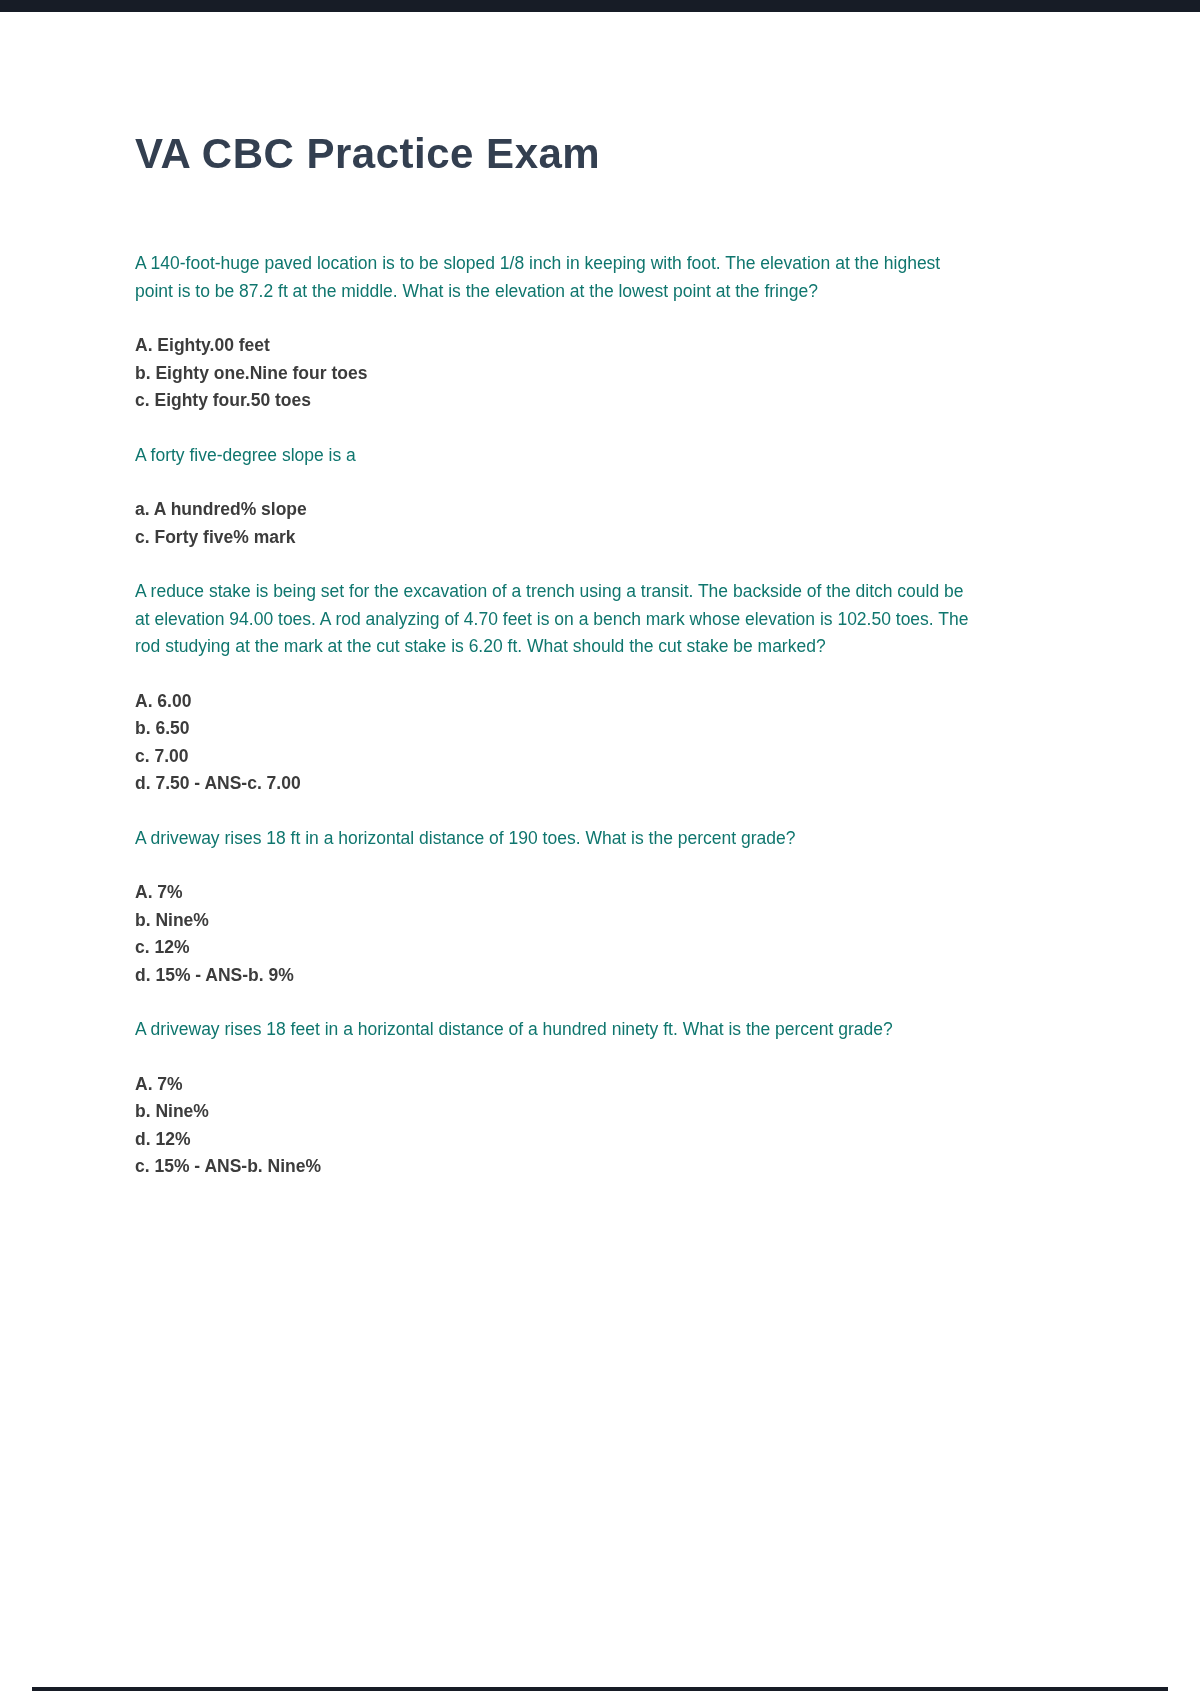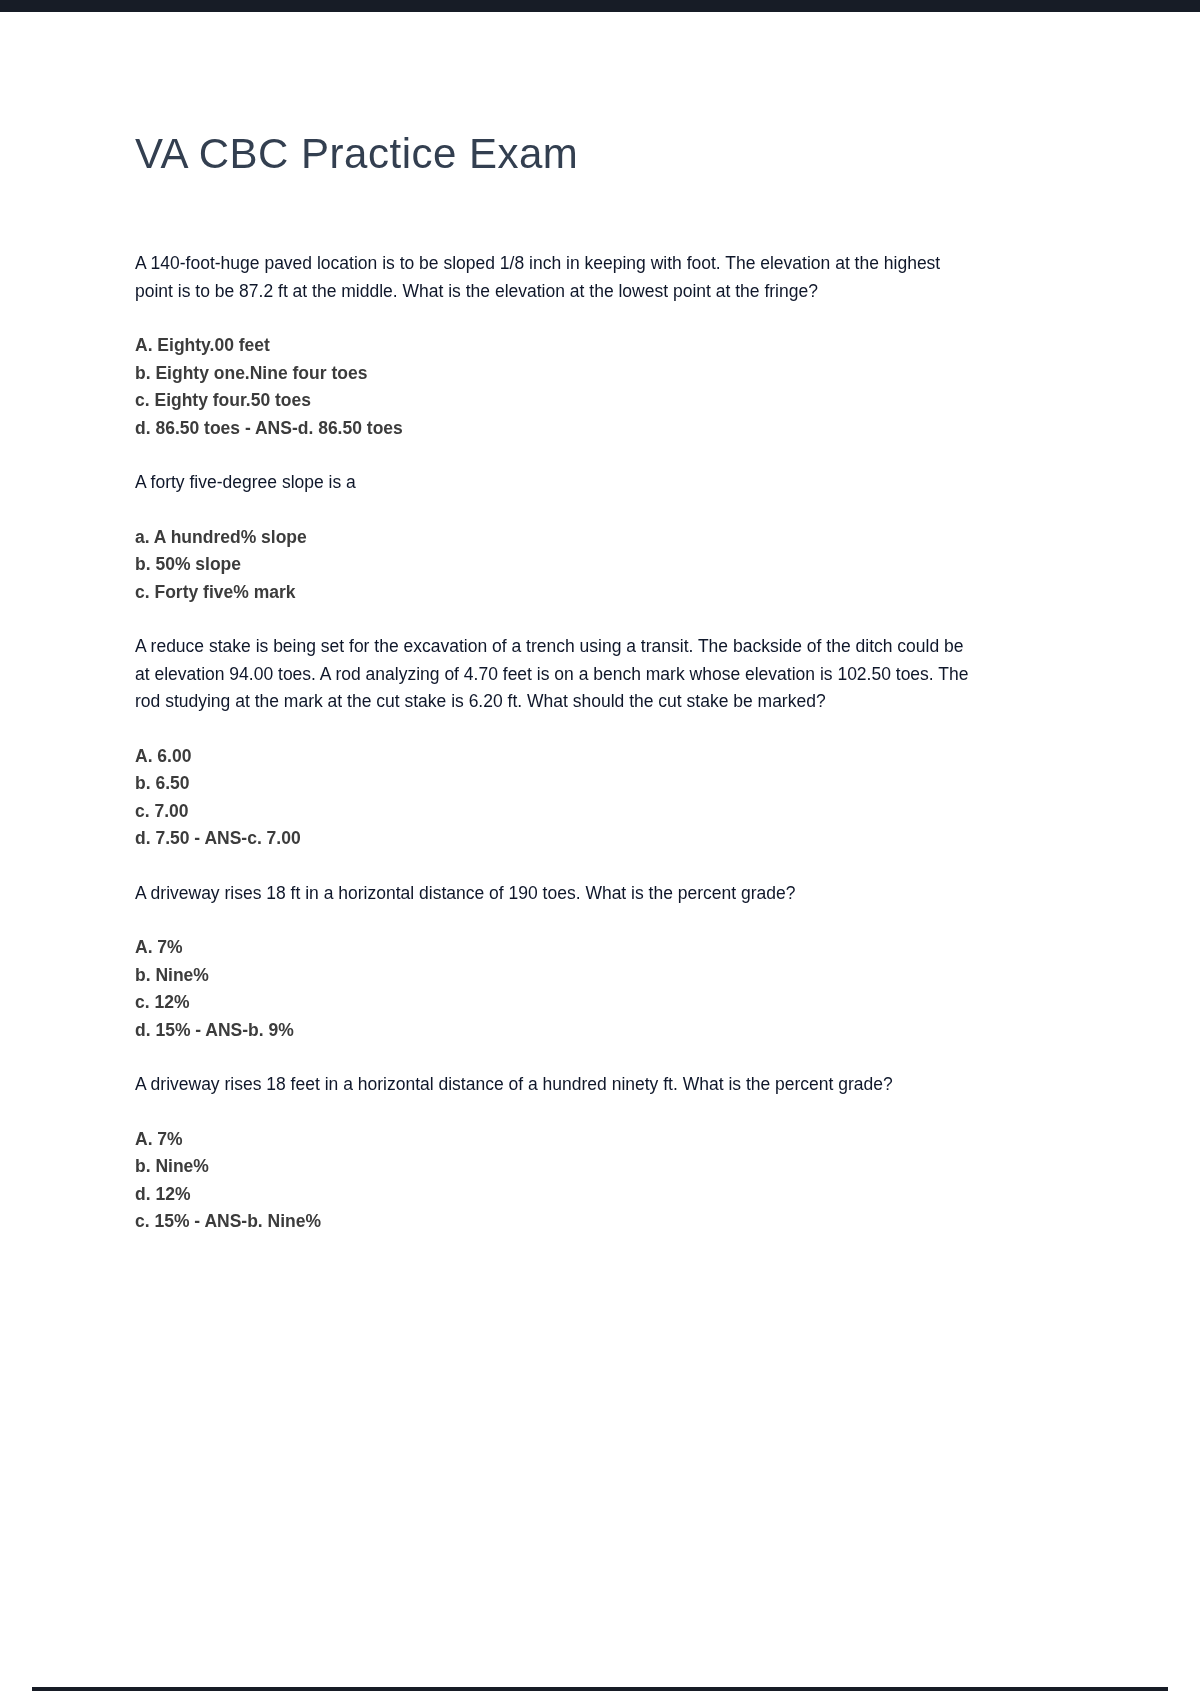--- a/index.html
+++ b/index.html
@@ -28,30 +28,30 @@
     background: #171c26;
   }
   .content {
     padding: 0 230px 0 135px;
   }
   h1.page-title {
     margin: 0;
     padding-top: 130px;
     margin-bottom: 72px;
     font-size: 42px;
-    font-weight: normal;
+    font-weight: bold;
     color: #333f50;
     letter-spacing: 0.5px;
   }
   .question-block { }
   .question-text {
     margin: 0 0 27px 0;
     font-size: 17.5px;
     line-height: 27.5px;
-    color: #0f172a;
+    color: #0f766e;
     max-width: 840px;
   }
   .options {
     margin: 0 0 27px 0;
     font-weight: bold;
   }
   .option-line {
     font-size: 17.5px;
     line-height: 27.5px;
     color: #3c3c3c;
@@ -65,29 +65,27 @@
 <div class="content">
 
   <h1 class="page-title">VA CBC Practice Exam</h1>
 
   <div class="question-block">
     <p class="question-text">A 140-foot-huge paved location is to be sloped 1/8 inch in keeping with foot. The elevation at the highest point is to be 87.2 ft at the middle. What is the elevation at the lowest point at the fringe?</p>
     <div class="options">
       <div class="option-line">A. Eighty.00 feet</div>
       <div class="option-line">b. Eighty one.Nine four toes</div>
       <div class="option-line">c. Eighty four.50 toes</div>
-      <div class="option-line">d. 86.50 toes - ANS-d. 86.50 toes</div>
     </div>
   </div>
 
   <div class="question-block">
     <p class="question-text">A forty five-degree slope is a</p>
     <div class="options">
       <div class="option-line">a. A hundred% slope</div>
-      <div class="option-line">b. 50% slope</div>
       <div class="option-line">c. Forty five% mark</div>
     </div>
   </div>
 
   <div class="question-block">
     <p class="question-text">A reduce stake is being set for the excavation of a trench using a transit. The backside of the ditch could be at elevation 94.00 toes. A rod analyzing of 4.70 feet is on a bench mark whose elevation is 102.50 toes. The rod studying at the mark at the cut stake is 6.20 ft. What should the cut stake be marked?</p>
     <div class="options">
       <div class="option-line">A. 6.00</div>
       <div class="option-line">b. 6.50</div>
       <div class="option-line">c. 7.00</div>

